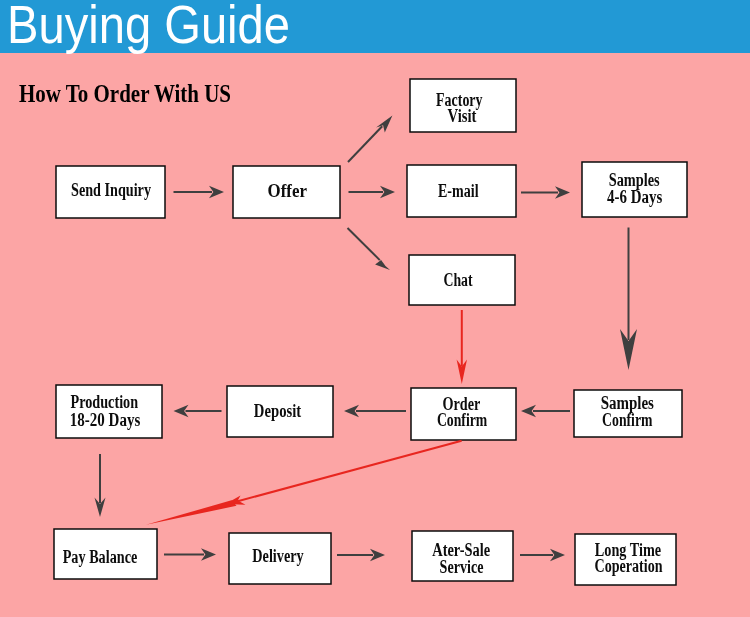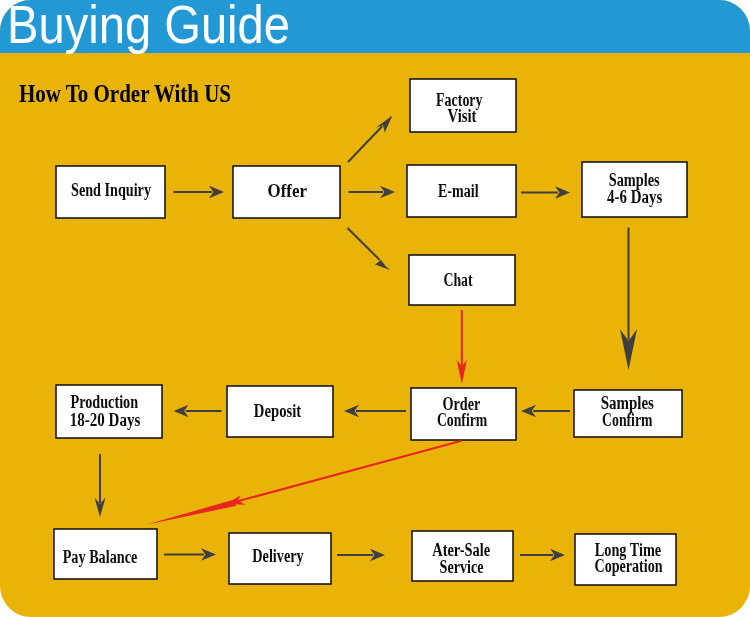--- a/index.html
+++ b/index.html
@@ -1,16 +1,16 @@
 <!DOCTYPE html>
 <html><head>
 <meta charset="utf-8">
 <style>
   html,body{margin:0;padding:0;background:#fff;}
-  #page{position:relative;width:750px;height:617px;overflow:hidden;background:#eab308;border-radius:31px;}
+  #page{position:relative;width:750px;height:617px;overflow:hidden;background:#fca5a5;}
   svg{position:absolute;left:0;top:0;display:block;}
   .bx{fill:#ffffff;stroke:#0b0b0b;stroke-width:1.5;}
   .tx{font-family:"Liberation Serif",serif;font-weight:bold;font-size:18px;fill:#0d0d0d;text-anchor:middle;}
   .ga{stroke:#3f3f3f;stroke-width:2;fill:none;}
   .gh{fill:#3f3f3f;stroke:none;}
   .ra{stroke:#e8261f;stroke-width:2;fill:none;}
   .rh{fill:#e8261f;stroke:none;}
 </style>
 </head>
 <body>

